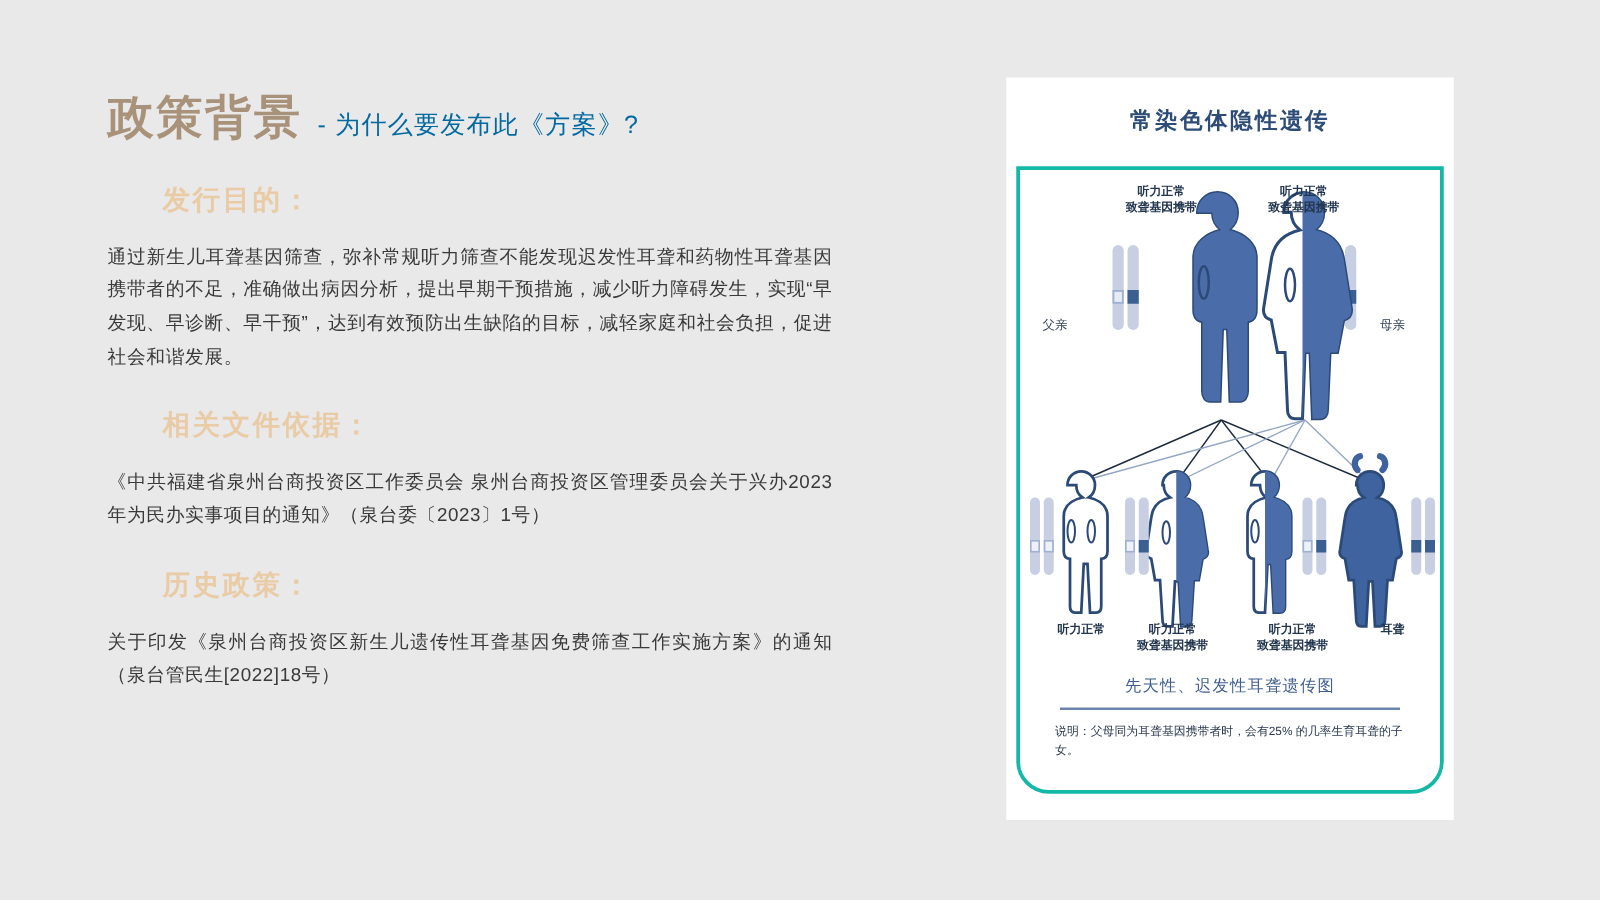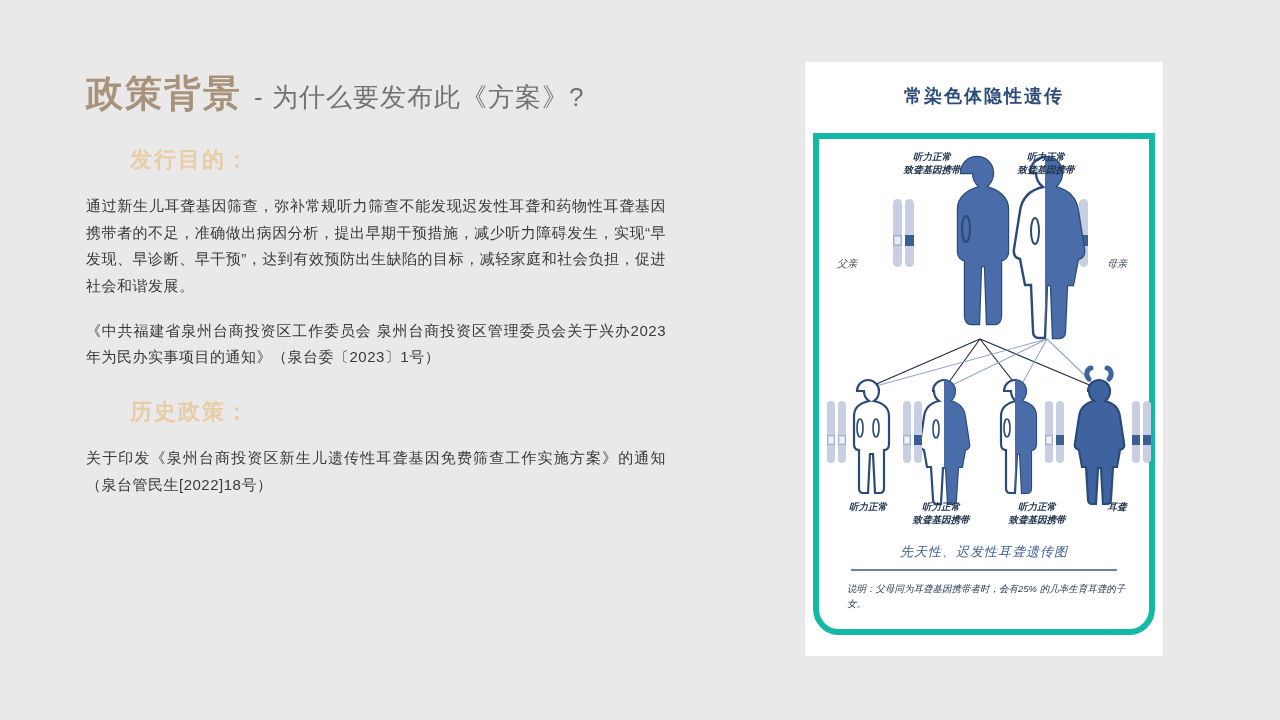--- a/index.html
+++ b/index.html
@@ -13,21 +13,21 @@
 
   
   .left-col { position: absolute; left: 86px; top: 74px; width: 580px; }
 
   .title-row { display: flex; align-items: baseline; white-space: nowrap; }
   .title-main {
     font-size: 37px; font-weight: 700; color: #a8927a;
     letter-spacing: 2px; line-height: 1.1;
   }
   .title-sub {
-    font-size: 26px; color: #737373; margin-left: 12px; letter-spacing: 1px;
+    font-size: 20px; color: #0369a1; margin-left: 12px; letter-spacing: 1px;
   }
 
   .sec-head {
     font-size: 22px; font-weight: 700; color: #e9cba6;
     letter-spacing: 2px; margin-top: 26px; margin-left: 44px;
   }
   .sec-head.first { margin-top: 30px; }
 
   .para {
     font-size: 15px; color: #3a3a3a; line-height: 1.78;
@@ -40,23 +40,22 @@
     width: 358px; height: 594px;
     background: #ffffff;
   }
   .card-title {
     text-align: center; margin-top: 22px;
     font-size: 18px; font-weight: 700; color: #2d4c77; letter-spacing: 2px;
   }
   .frame {
     position: absolute; left: 8px; top: 71px;
     width: 342px; height: 502px;
-    border: 6px solid #14b8a6;
+    border: 3px solid #14b8a6;
     border-radius: 0 0 26px 26px;
-    font-style: italic;
   }
   .figure-area { position: absolute; inset: 0; }
 
   .lbl {
     position: absolute; text-align: center;
     font-size: 9.5px; color: #23364f; line-height: 1.35;
     font-weight: 700; white-space: nowrap;
   }
   .lbl.side { font-weight: 400; color: #33445c; font-size: 10px; }
 
@@ -82,20 +81,21 @@
   <div class="left-col">
 
     <div class="title-row">
       <span class="title-main">政策背景</span>
       <span class="title-sub">- 为什么要发布此《方案》?</span>
     </div>
 
     <div class="sec-head first">发行目的：</div>
     <div class="para">通过新生儿耳聋基因筛查，弥补常规听力筛查不能发现迟发性耳聋和药物性耳聋基因携带者的不足，准确做出病因分析，提出早期干预措施，减少听力障碍发生，实现“早发现、早诊断、早干预”，达到有效预防出生缺陷的目标，减轻家庭和社会负担，促进社会和谐发展。</div>
 
+    <div class="sec-head">相关文件依据：</div>
     <div class="para">《中共福建省泉州台商投资区工作委员会 泉州台商投资区管理委员会关于兴办2023年为民办实事项目的通知》（泉台委〔2023〕1号）</div>
 
     <div class="sec-head">历史政策：</div>
     <div class="para">关于印发《泉州台商投资区新生儿遗传性耳聋基因免费筛查工作实施方案》的通知（泉台管民生[2022]18号）</div>
   </div>
 
   <div class="card">
 
     <div class="card-title">常染色体隐性遗传</div>
 

